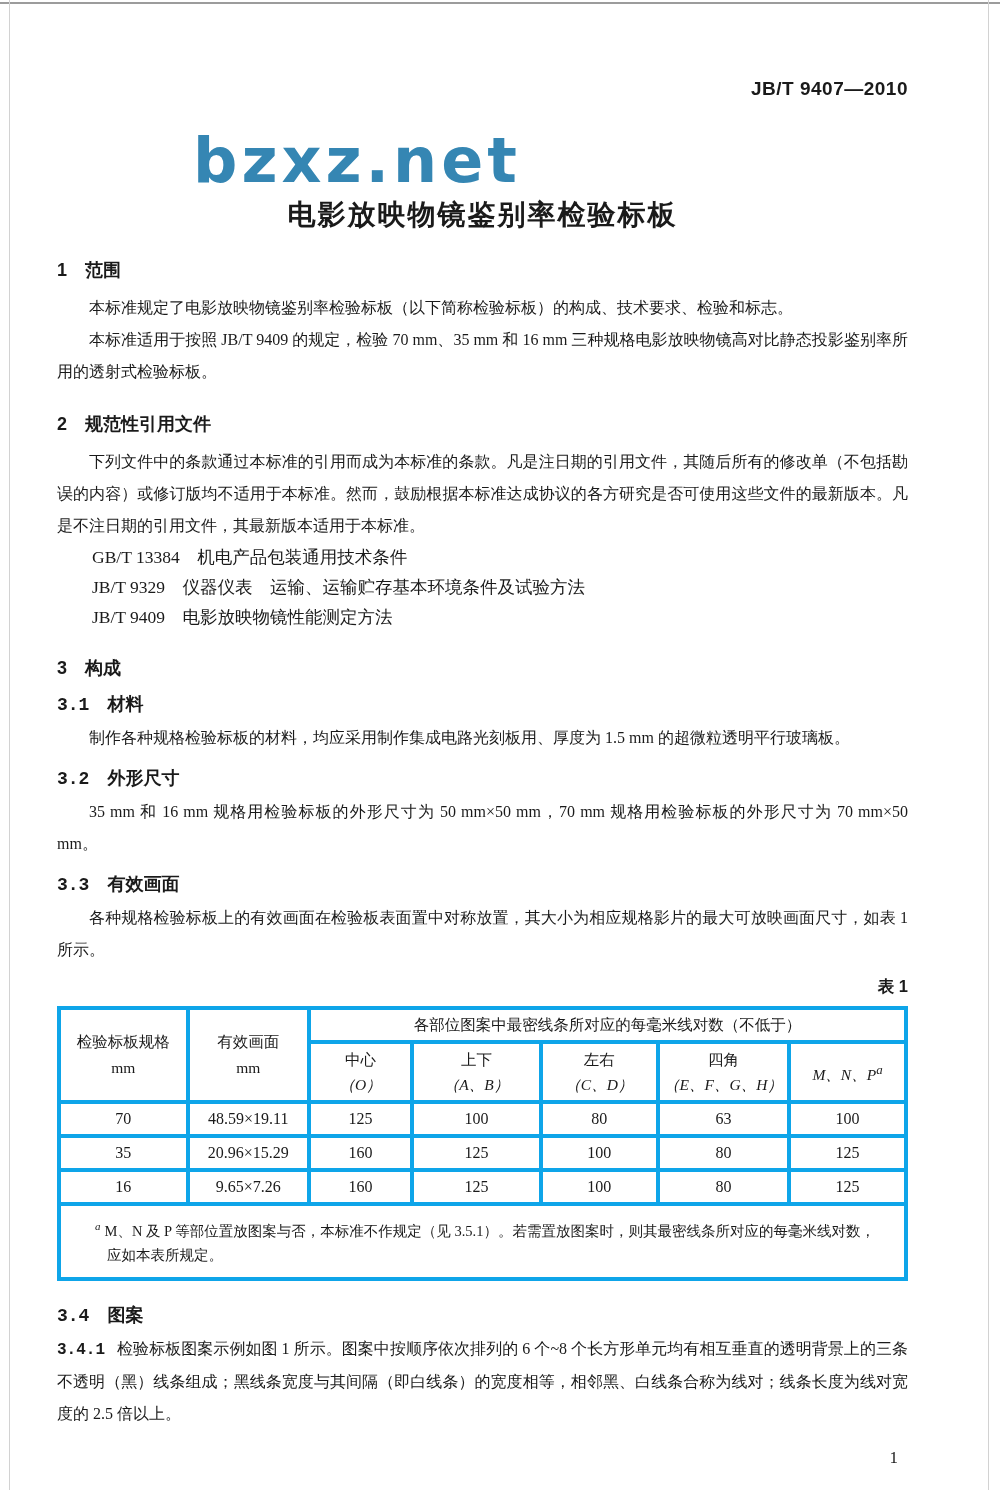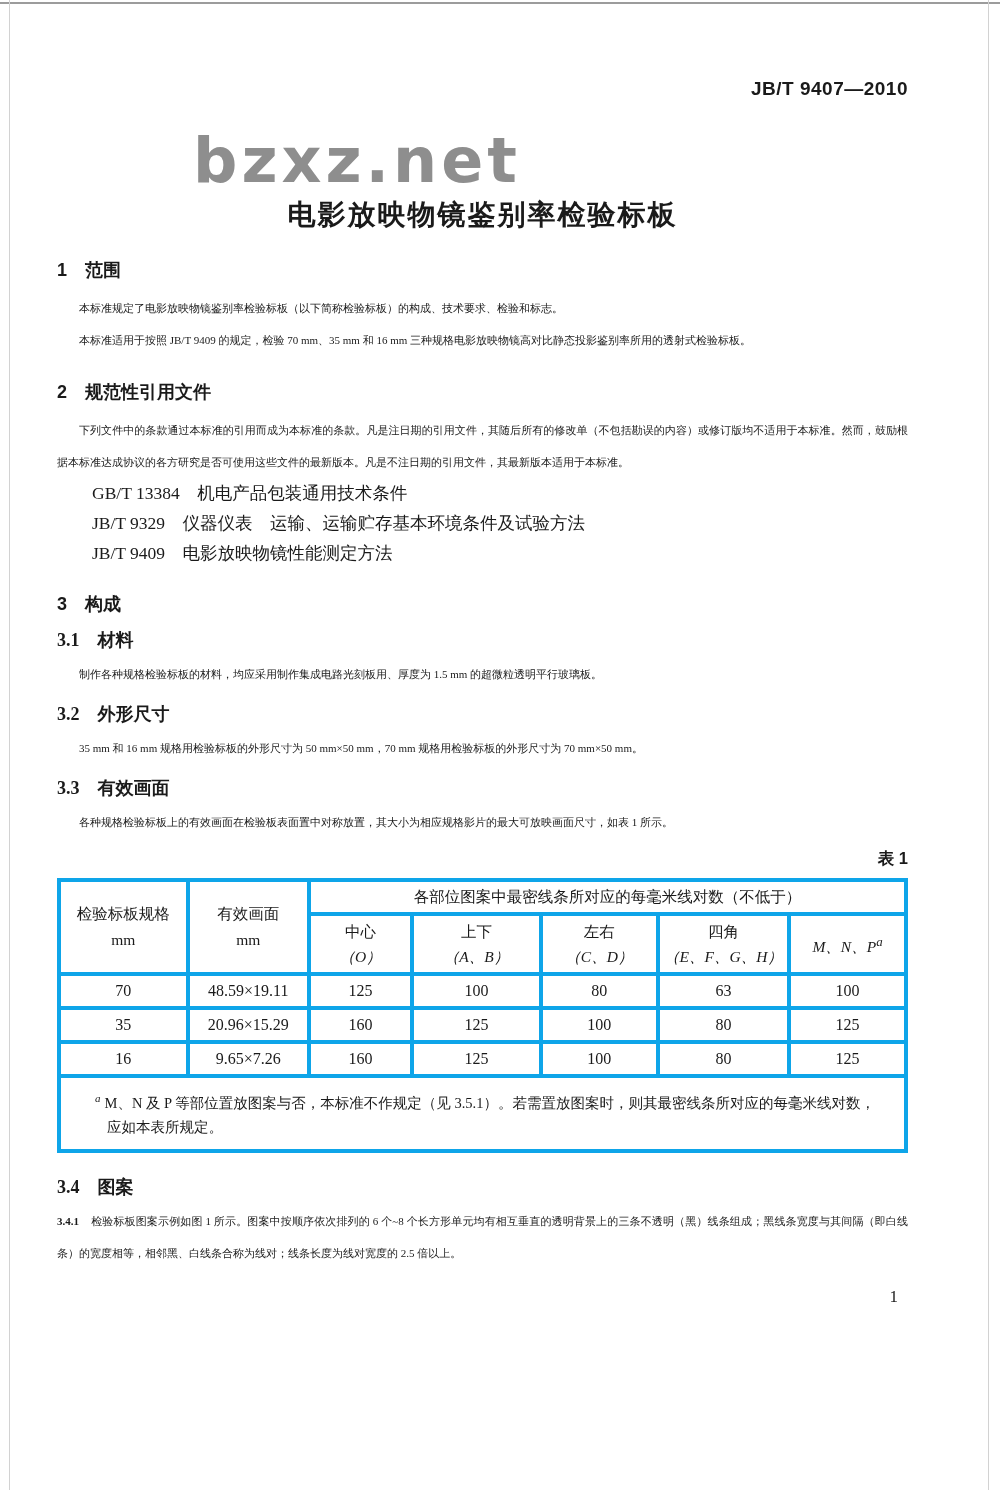--- a/index.html
+++ b/index.html
@@ -17,42 +17,42 @@
   .edge-left { position: absolute; top: 0; left: 9px;  width: 1px; height: 100%; background: #d2d2d2; }
   .edge-right{ position: absolute; top: 0; right: 11px; width: 1px; height: 100%; background: #d2d2d2; }
 
   .doc-number {
     text-align: right; font-family: "Liberation Sans", "DejaVu Sans", sans-serif;
     font-weight: bold; font-size: 19px; letter-spacing: 0.5px;
   }
   .watermark {
     position: absolute; top: 124px; left: 193px; z-index: 0;
     font-family: "DejaVu Sans", sans-serif; font-weight: bold;
-    font-size: 62px; letter-spacing: 4px; color: #737373; opacity: 0.8;
+    font-size: 62px; letter-spacing: 4px; color: #0369a1; opacity: 0.8;
     user-select: none;
   }
   .title {
     position: relative; z-index: 1; margin-top: 96px; text-align: center;
     font-family: "Liberation Sans", "DejaVu Sans", sans-serif;
     font-size: 28px; font-weight: bold; letter-spacing: 2px;
   }
   h2.sec {
     margin: 24px 0 10px; font-family: "Liberation Sans", "DejaVu Sans", sans-serif;
     font-size: 18px; font-weight: bold;
   }
   h3.sub {
-    margin: 12px 0 6px; font-family: Liberation Serif, serif;
+    margin: 12px 0 6px; font-family: Liberation Mono, monospace;
     font-size: 18px; font-weight: bold;
   }
   p.body {
-    font-size: 11px; line-height: 32px; text-indent: 2em; text-align: justify;
+    font-size: 16px; line-height: 32px; text-indent: 2em; text-align: justify;
   }
   p.noindent { text-indent: 0; }
   .para-num {
-    font-family: Liberation Serif, serif;
+    font-family: Liberation Mono, monospace;
     font-weight: bold; margin-right: 12px;
   }
   .ref-line { font-size: 17.5px; line-height: 30px; padding-left: 2em; }
 
   .tbl-caption {
     margin: 10px 0 8px; text-align: right;
     font-family: "Liberation Sans", "DejaVu Sans", sans-serif;
     font-size: 16.5px; font-weight: bold;
   }
   table.t1 {

